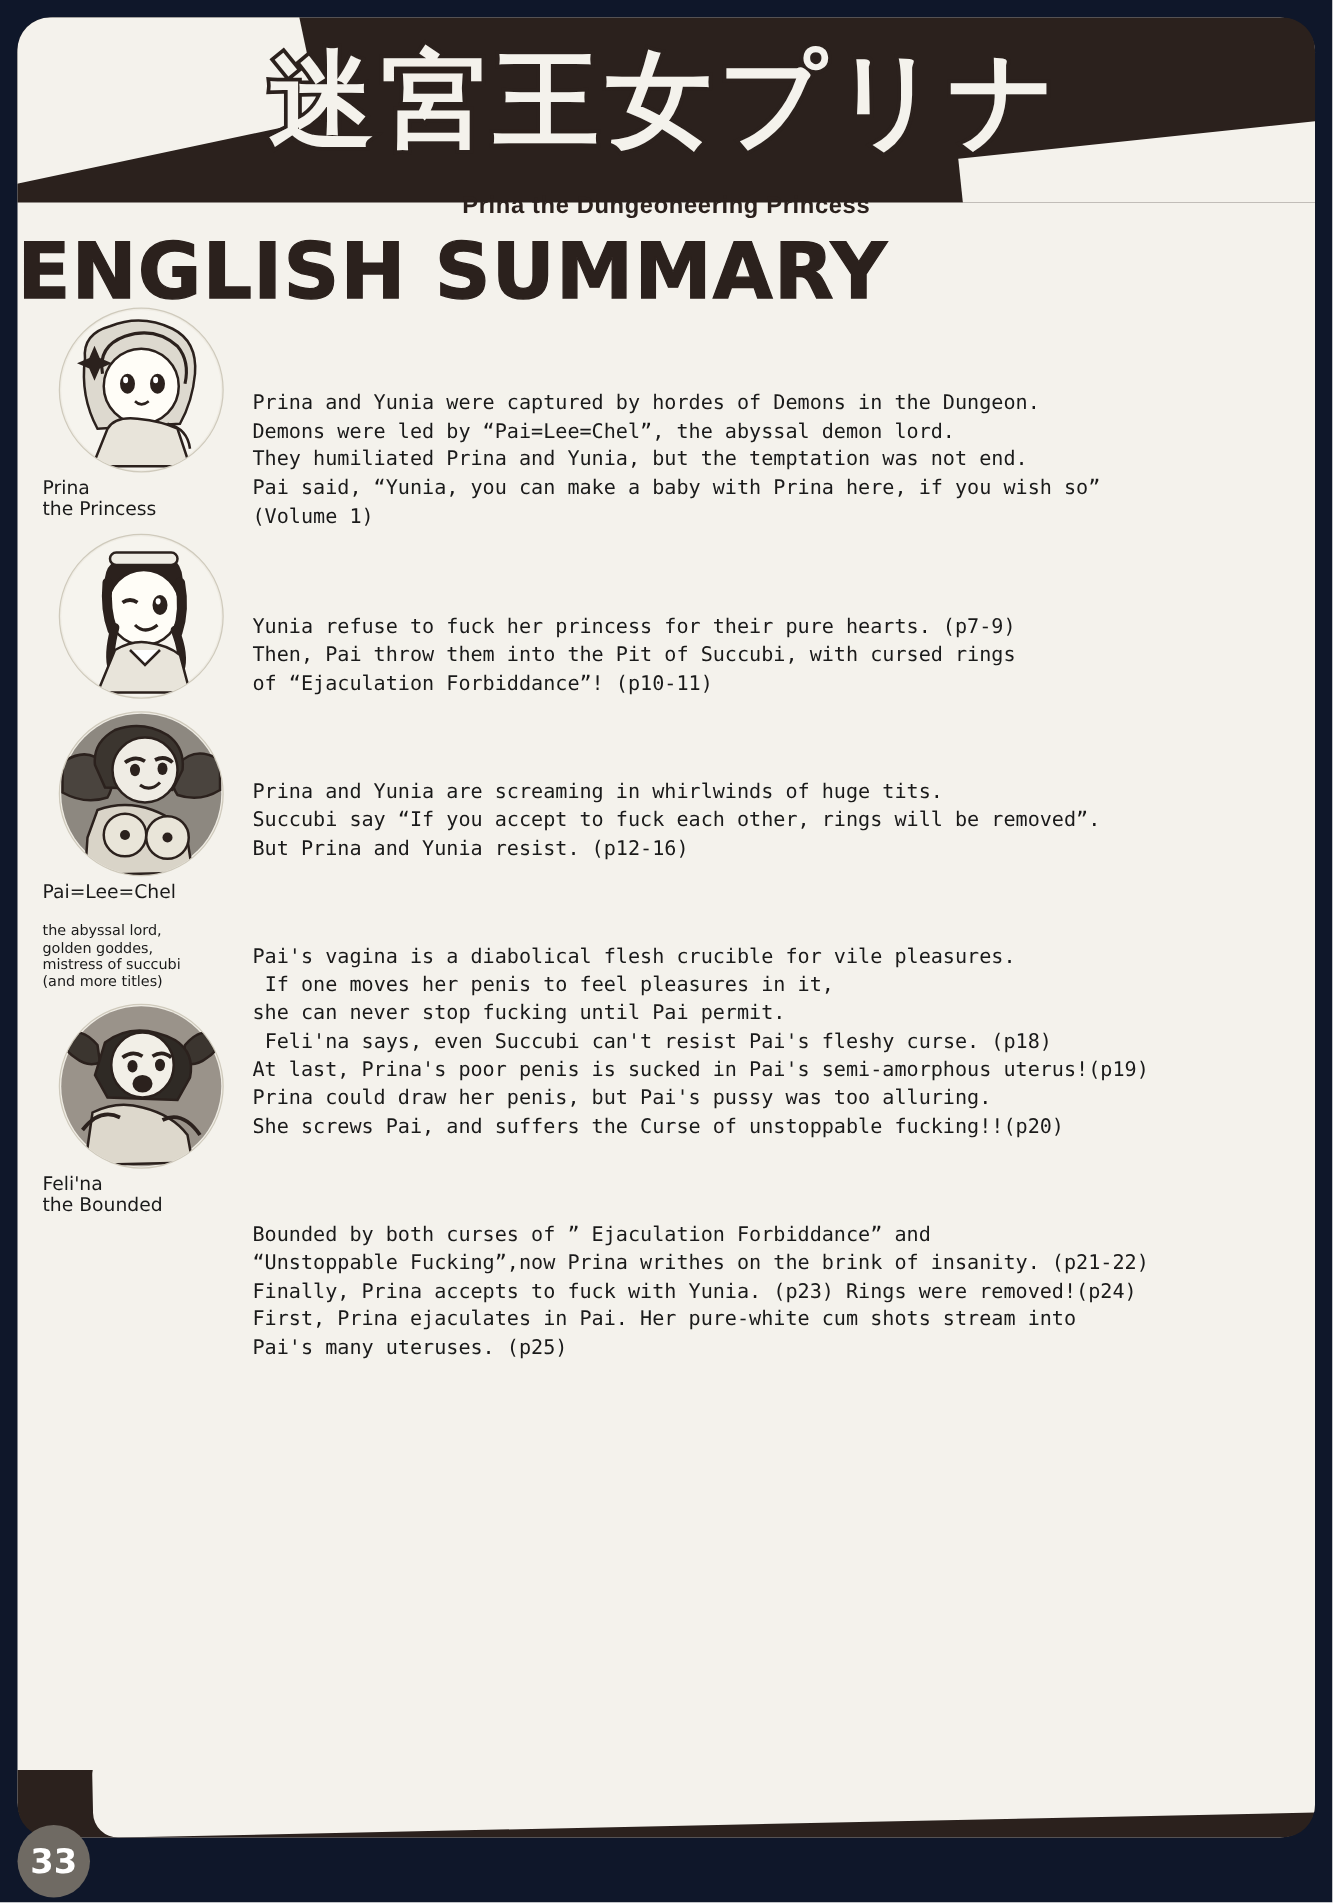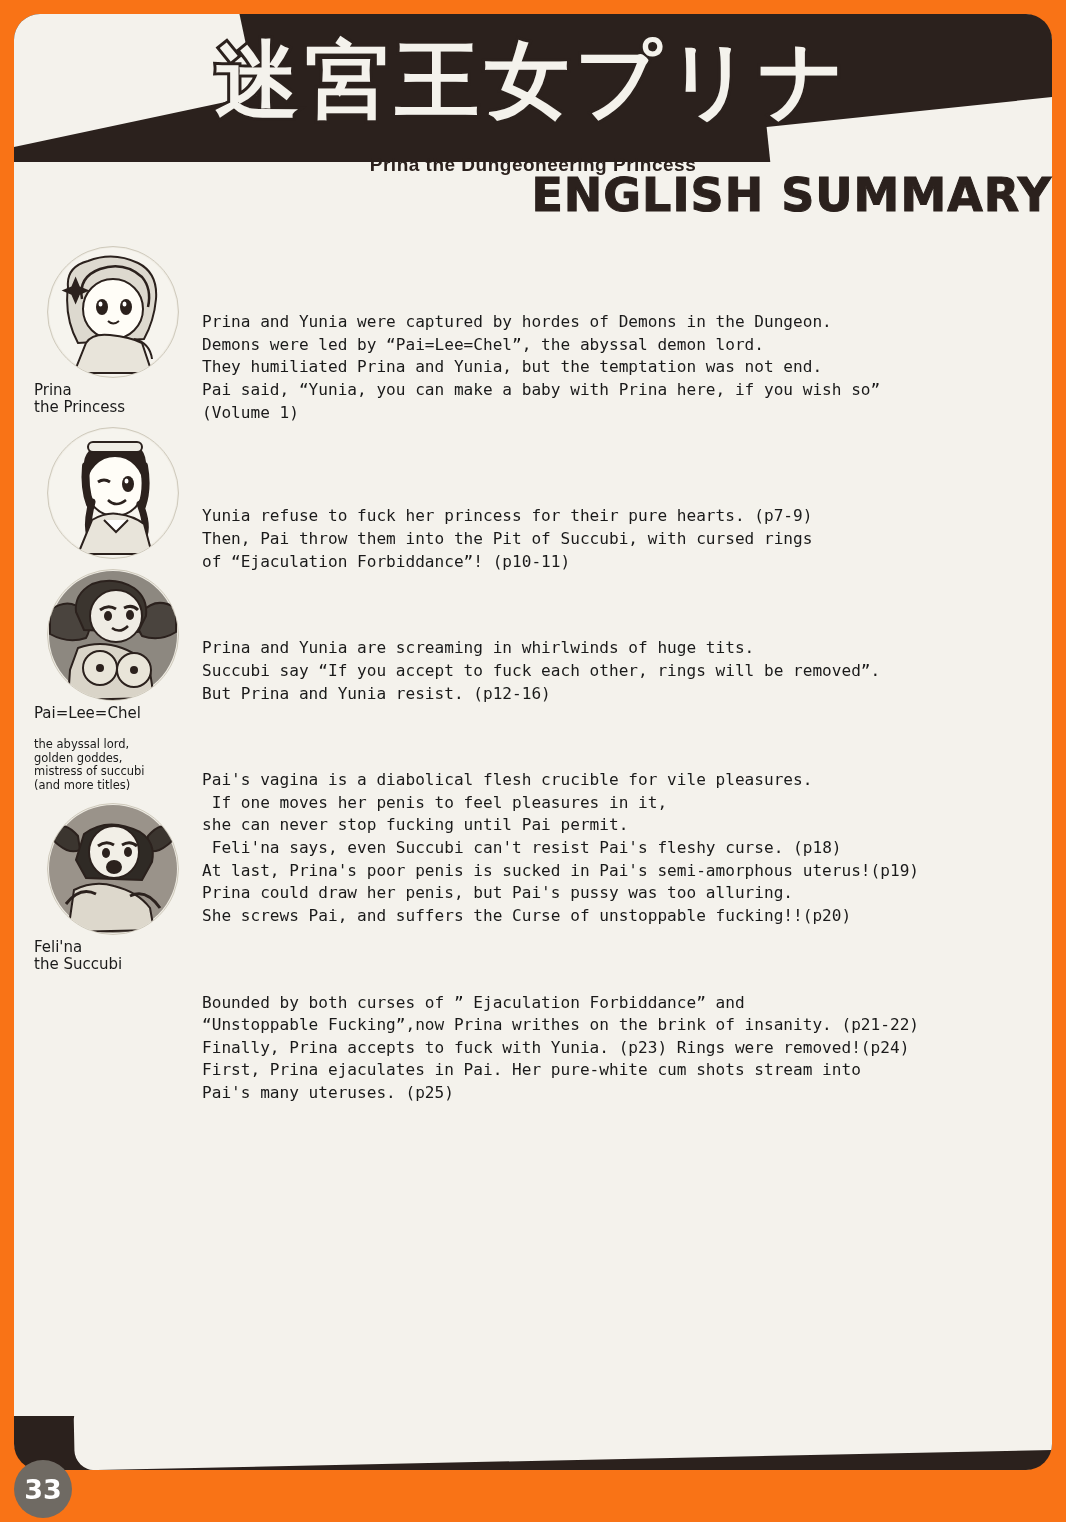--- a/index.html
+++ b/index.html
@@ -13,21 +13,21 @@
     position: relative;
     overflow: hidden;
     font-family: "DejaVu Sans Mono", monospace;
     color: #1a1a1a;
   }
 
   
   #page {
     position: absolute;
     inset: 0;
-    background: #f97316;
+    background: #0f172a;
   }
   #paper {
     position: absolute;
     left: 14px;
     top: 14px;
     right: 14px;
     bottom: 52px;
     background: #f4f2ec;
     border-radius: 28px 28px 28px 28px;
   }
@@ -111,26 +111,26 @@
     font-family: Liberation Sans, sans-serif;
     font-weight: bold;
     font-size: 19px;
     letter-spacing: 0.5px;
     color: #2b211d;
     z-index: 7;
   }
   #title-en {
     position: absolute;
     left: 0;
-    top: 154px;
-    width: 100%;
-    text-align: right;
+    top: 166px;
+    width: 100%;
+    text-align: left;
     font-family: "DejaVu Sans", sans-serif;
     font-weight: bold;
-    font-size: 46px;
+    font-size: 62px;
     letter-spacing: 1px;
     color: #2b211d;
     z-index: 7;
     -webkit-text-stroke: 1px #2b211d;
   }
 
   
   #characters {
     position: absolute;
     left: 20px;
@@ -297,27 +297,27 @@
             <path d="M74 41 q8 -5 15 1" fill="none" stroke="#2b211d" stroke-width="3"></path>
             <ellipse cx="58" cy="49" rx="4" ry="5" fill="#2b211d"></ellipse>
             <ellipse cx="80" cy="48" rx="4" ry="5" fill="#2b211d"></ellipse>
             <ellipse cx="66" cy="63" rx="8" ry="7" fill="#2b211d"></ellipse>
             <path d="M26 86 q20 -10 40 -4 q24 6 36 22 l4 22 -86 2Z" fill="#ddd8cc" stroke="#2b211d" stroke-width="2"></path>
             <path d="M18 100 q14 -18 30 -10" fill="none" stroke="#2b211d" stroke-width="3"></path>
             <path d="M112 104 q-14 -20 -30 -12" fill="none" stroke="#2b211d" stroke-width="3"></path>
           </svg>
         </div>
         <div class="cname" style="white-space:pre-line">Feli'na
-the Succubi</div>
+the Bounded</div>
       </div>
 
     </div>
 
     <div id="summary">
-      <p class="para" style="margin-bottom:36px">Prina and Yunia were captured by hordes of Demons in the Dungeon.
+      <p class="para" style="margin-bottom:21px">Prina and Yunia were captured by hordes of Demons in the Dungeon.
 Demons were led by “Pai=Lee=Chel”, the abyssal demon lord.
 They humiliated Prina and Yunia, but the temptation was not end.
 Pai said, “Yunia, you can make a baby with Prina here, if you wish so”
 (Volume 1)</p>
       <p class="para">Yunia refuse to fuck her princess for their pure hearts. (p7-9)
 Then, Pai throw them into the Pit of Succubi, with cursed rings
 of “Ejaculation Forbiddance”! (p10-11)</p>
       <p class="para">Prina and Yunia are screaming in whirlwinds of huge tits.
 Succubi say “If you accept to fuck each other, rings will be removed”.
 But Prina and Yunia resist. (p12-16)</p>

